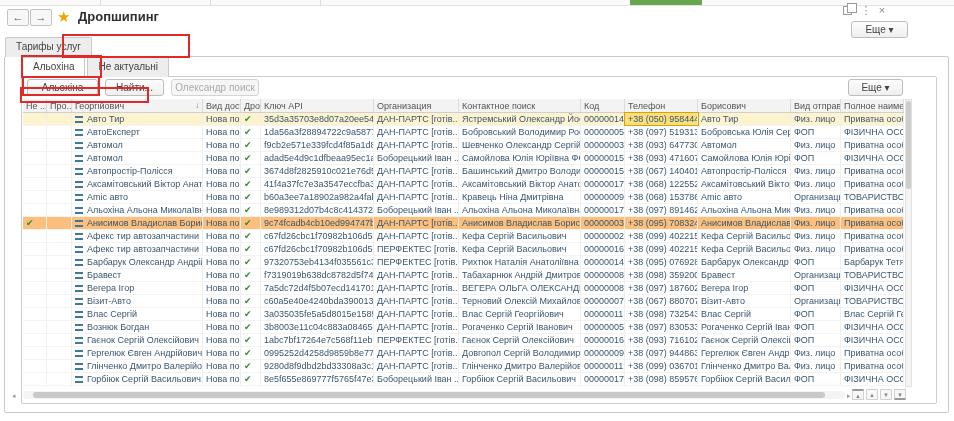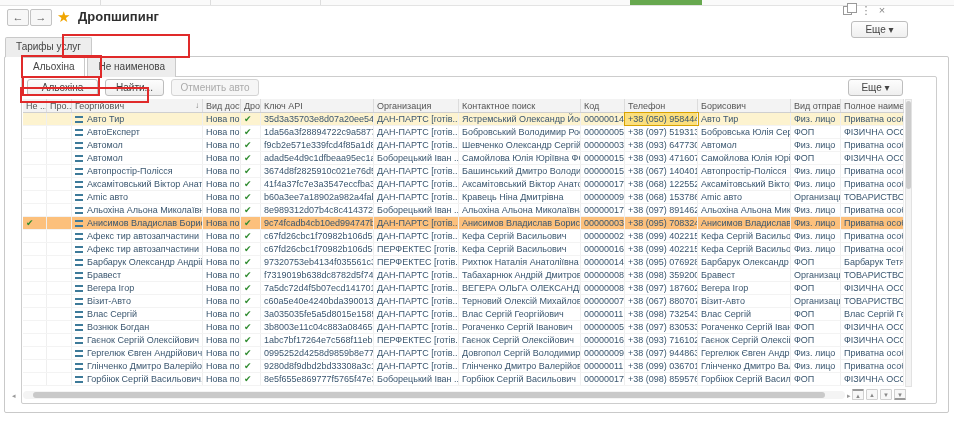--- a/index.html
+++ b/index.html
@@ -90,26 +90,26 @@
 
 <div class="outer-panel"></div>
 <div class="inner-panel"></div>
 
 <div class="tabbar main-tabs" id="main-tabs">
     <div class="tab">Тарифы услуг</div>
   </div>
 
 <div class="tabbar sub-tabs" id="sub-tabs">
     <div class="tab active">Альохіна</div>
-    <div class="tab">Не наименова</div>
+    <div class="tab">Не актуальні</div>
   </div>
 
 <div class="btn tb-btn" style="left:27px;width:71px">Альохіна</div>
 <div class="btn tb-btn" style="left:105px;width:59px">Найти...</div>
-<div class="btn tb-btn disabled" style="left:171px;width:88px">Отменить авто</div>
+<div class="btn tb-btn disabled" style="left:171px;width:88px">Олександр поиск</div>
 <div class="btn tb-btn" style="left:848px;width:55px">
   <span>Еще</span>
   <span>▾</span>
 </div>
 
 <div class="tbl">
   <div class="thead" id="thead">
       <div class="th" style="width: 24px;"><span>Не ...</span></div>
       <div class="th" style="width: 25px;"><span>Про...</span></div>
       <div class="th" style="width: 131px;"><span>Георгійович</span><span class="sort">↓</span></div>

